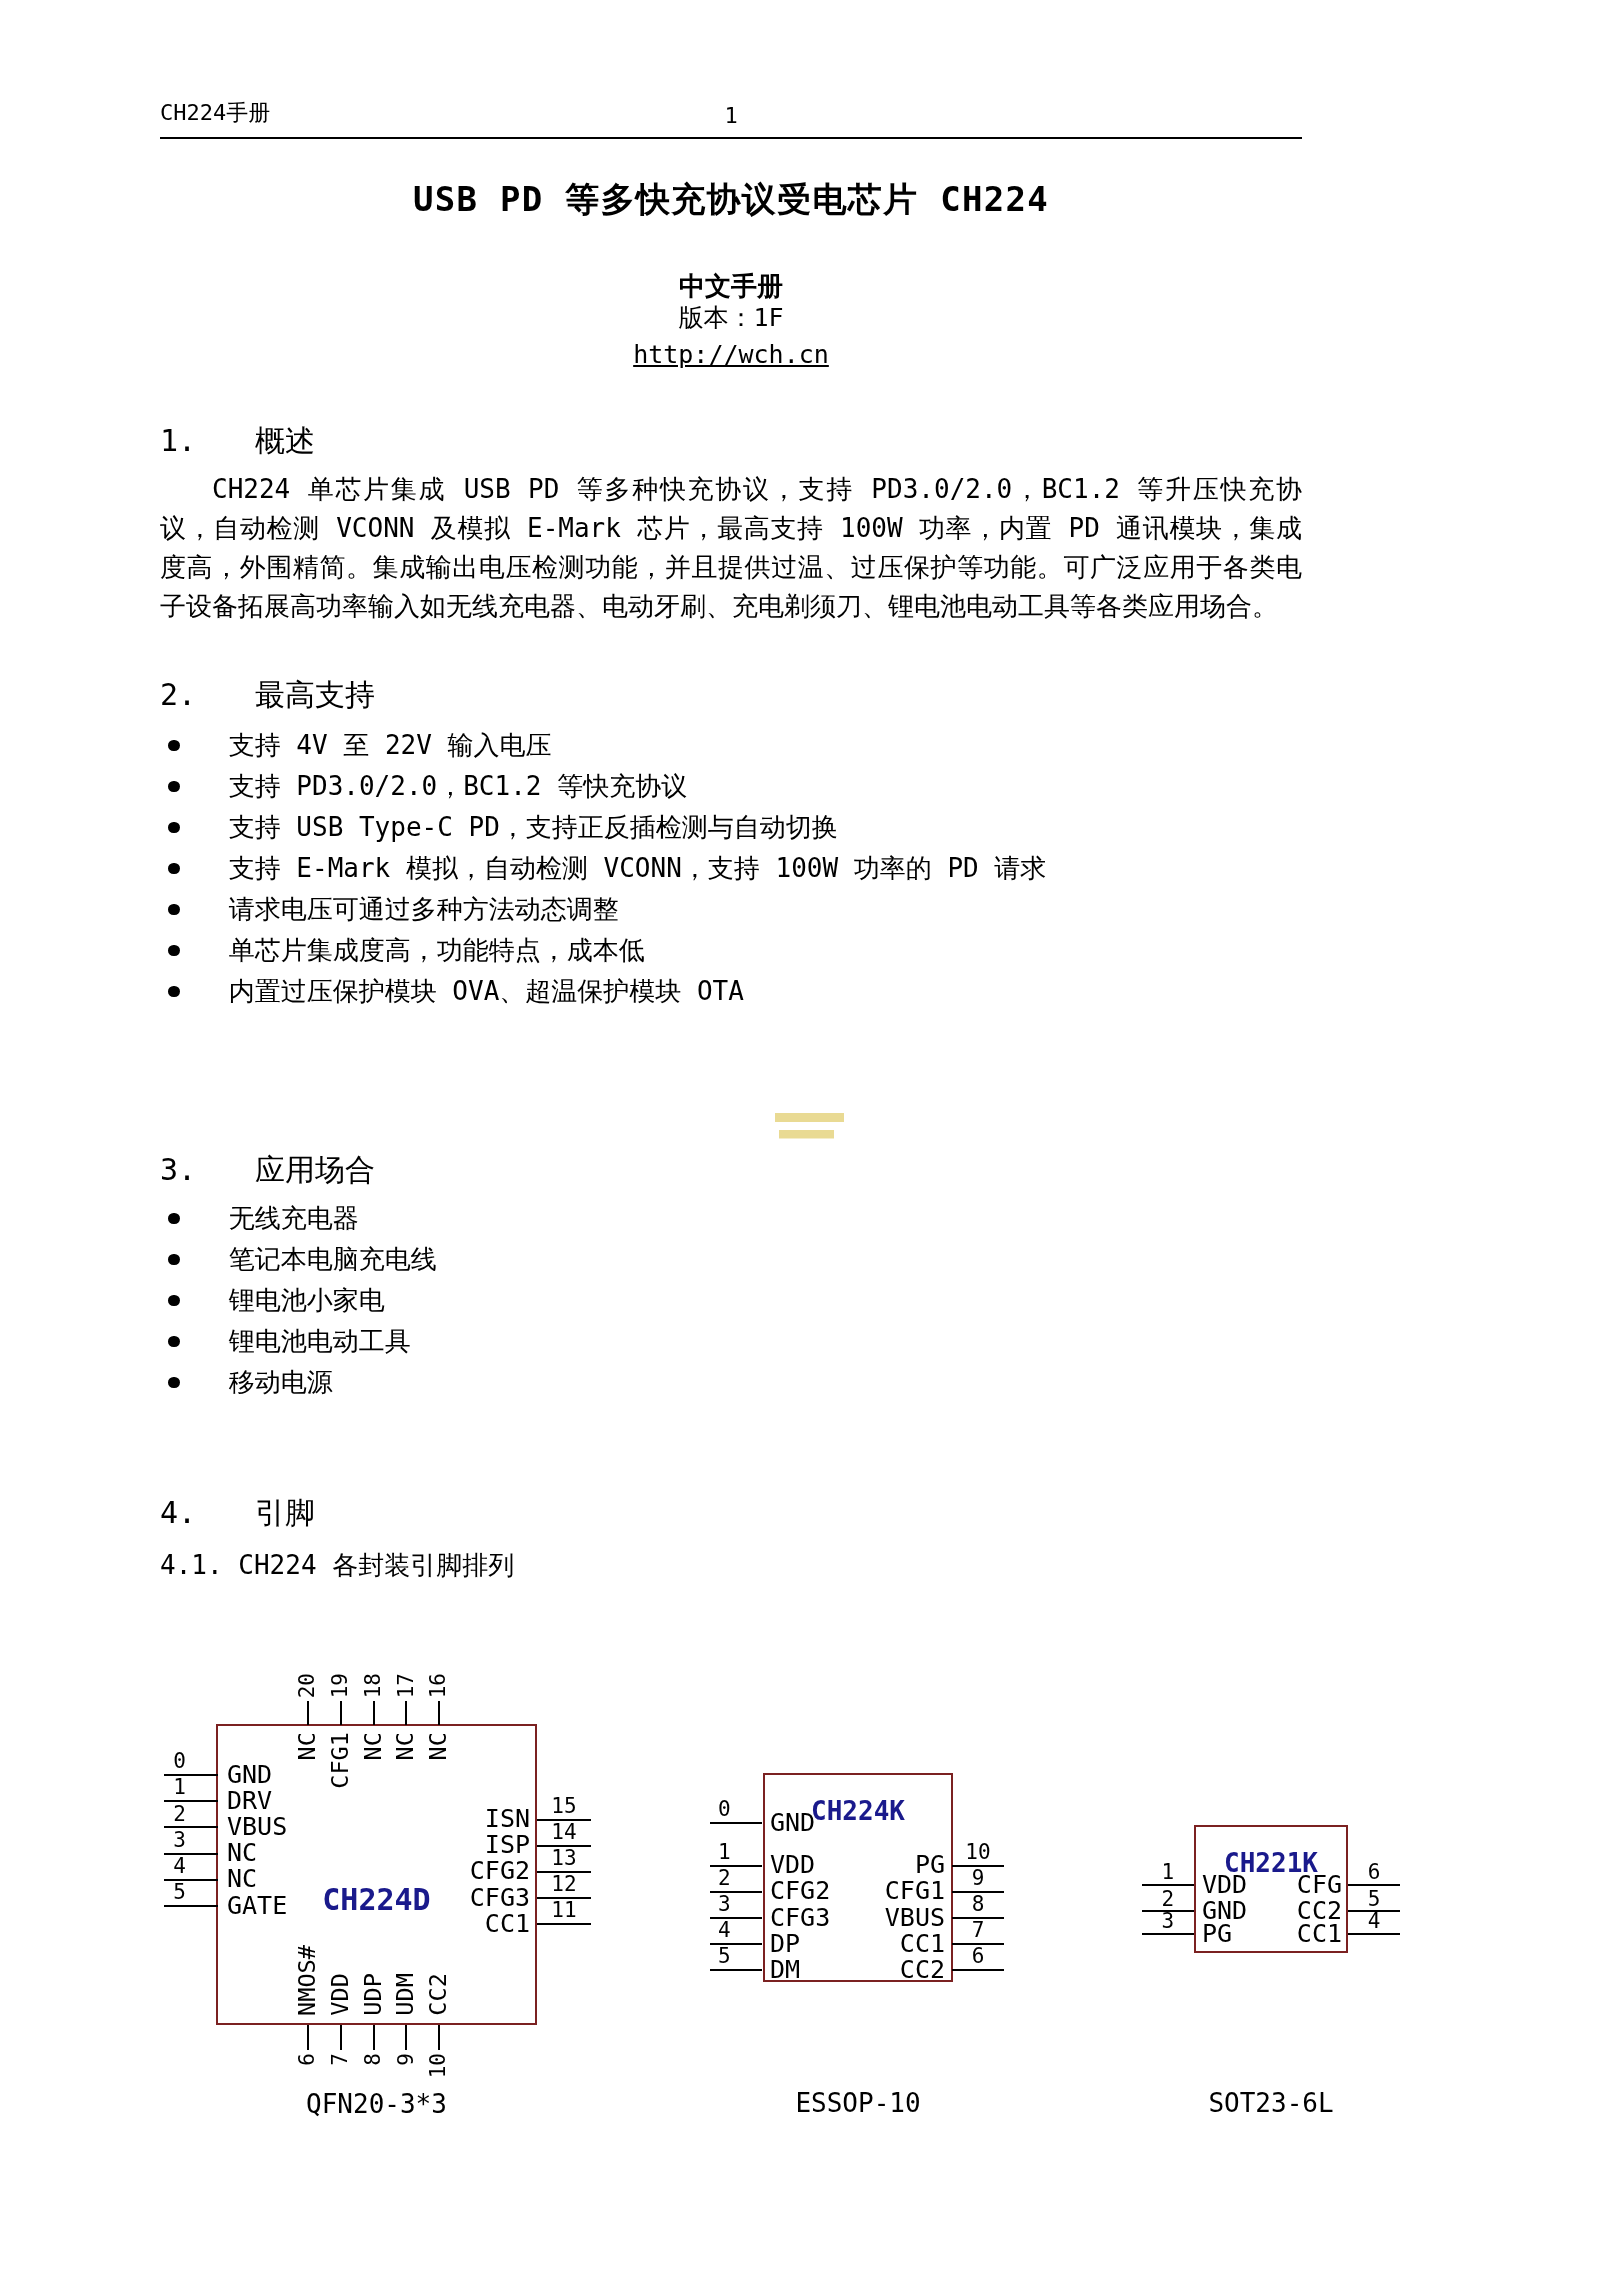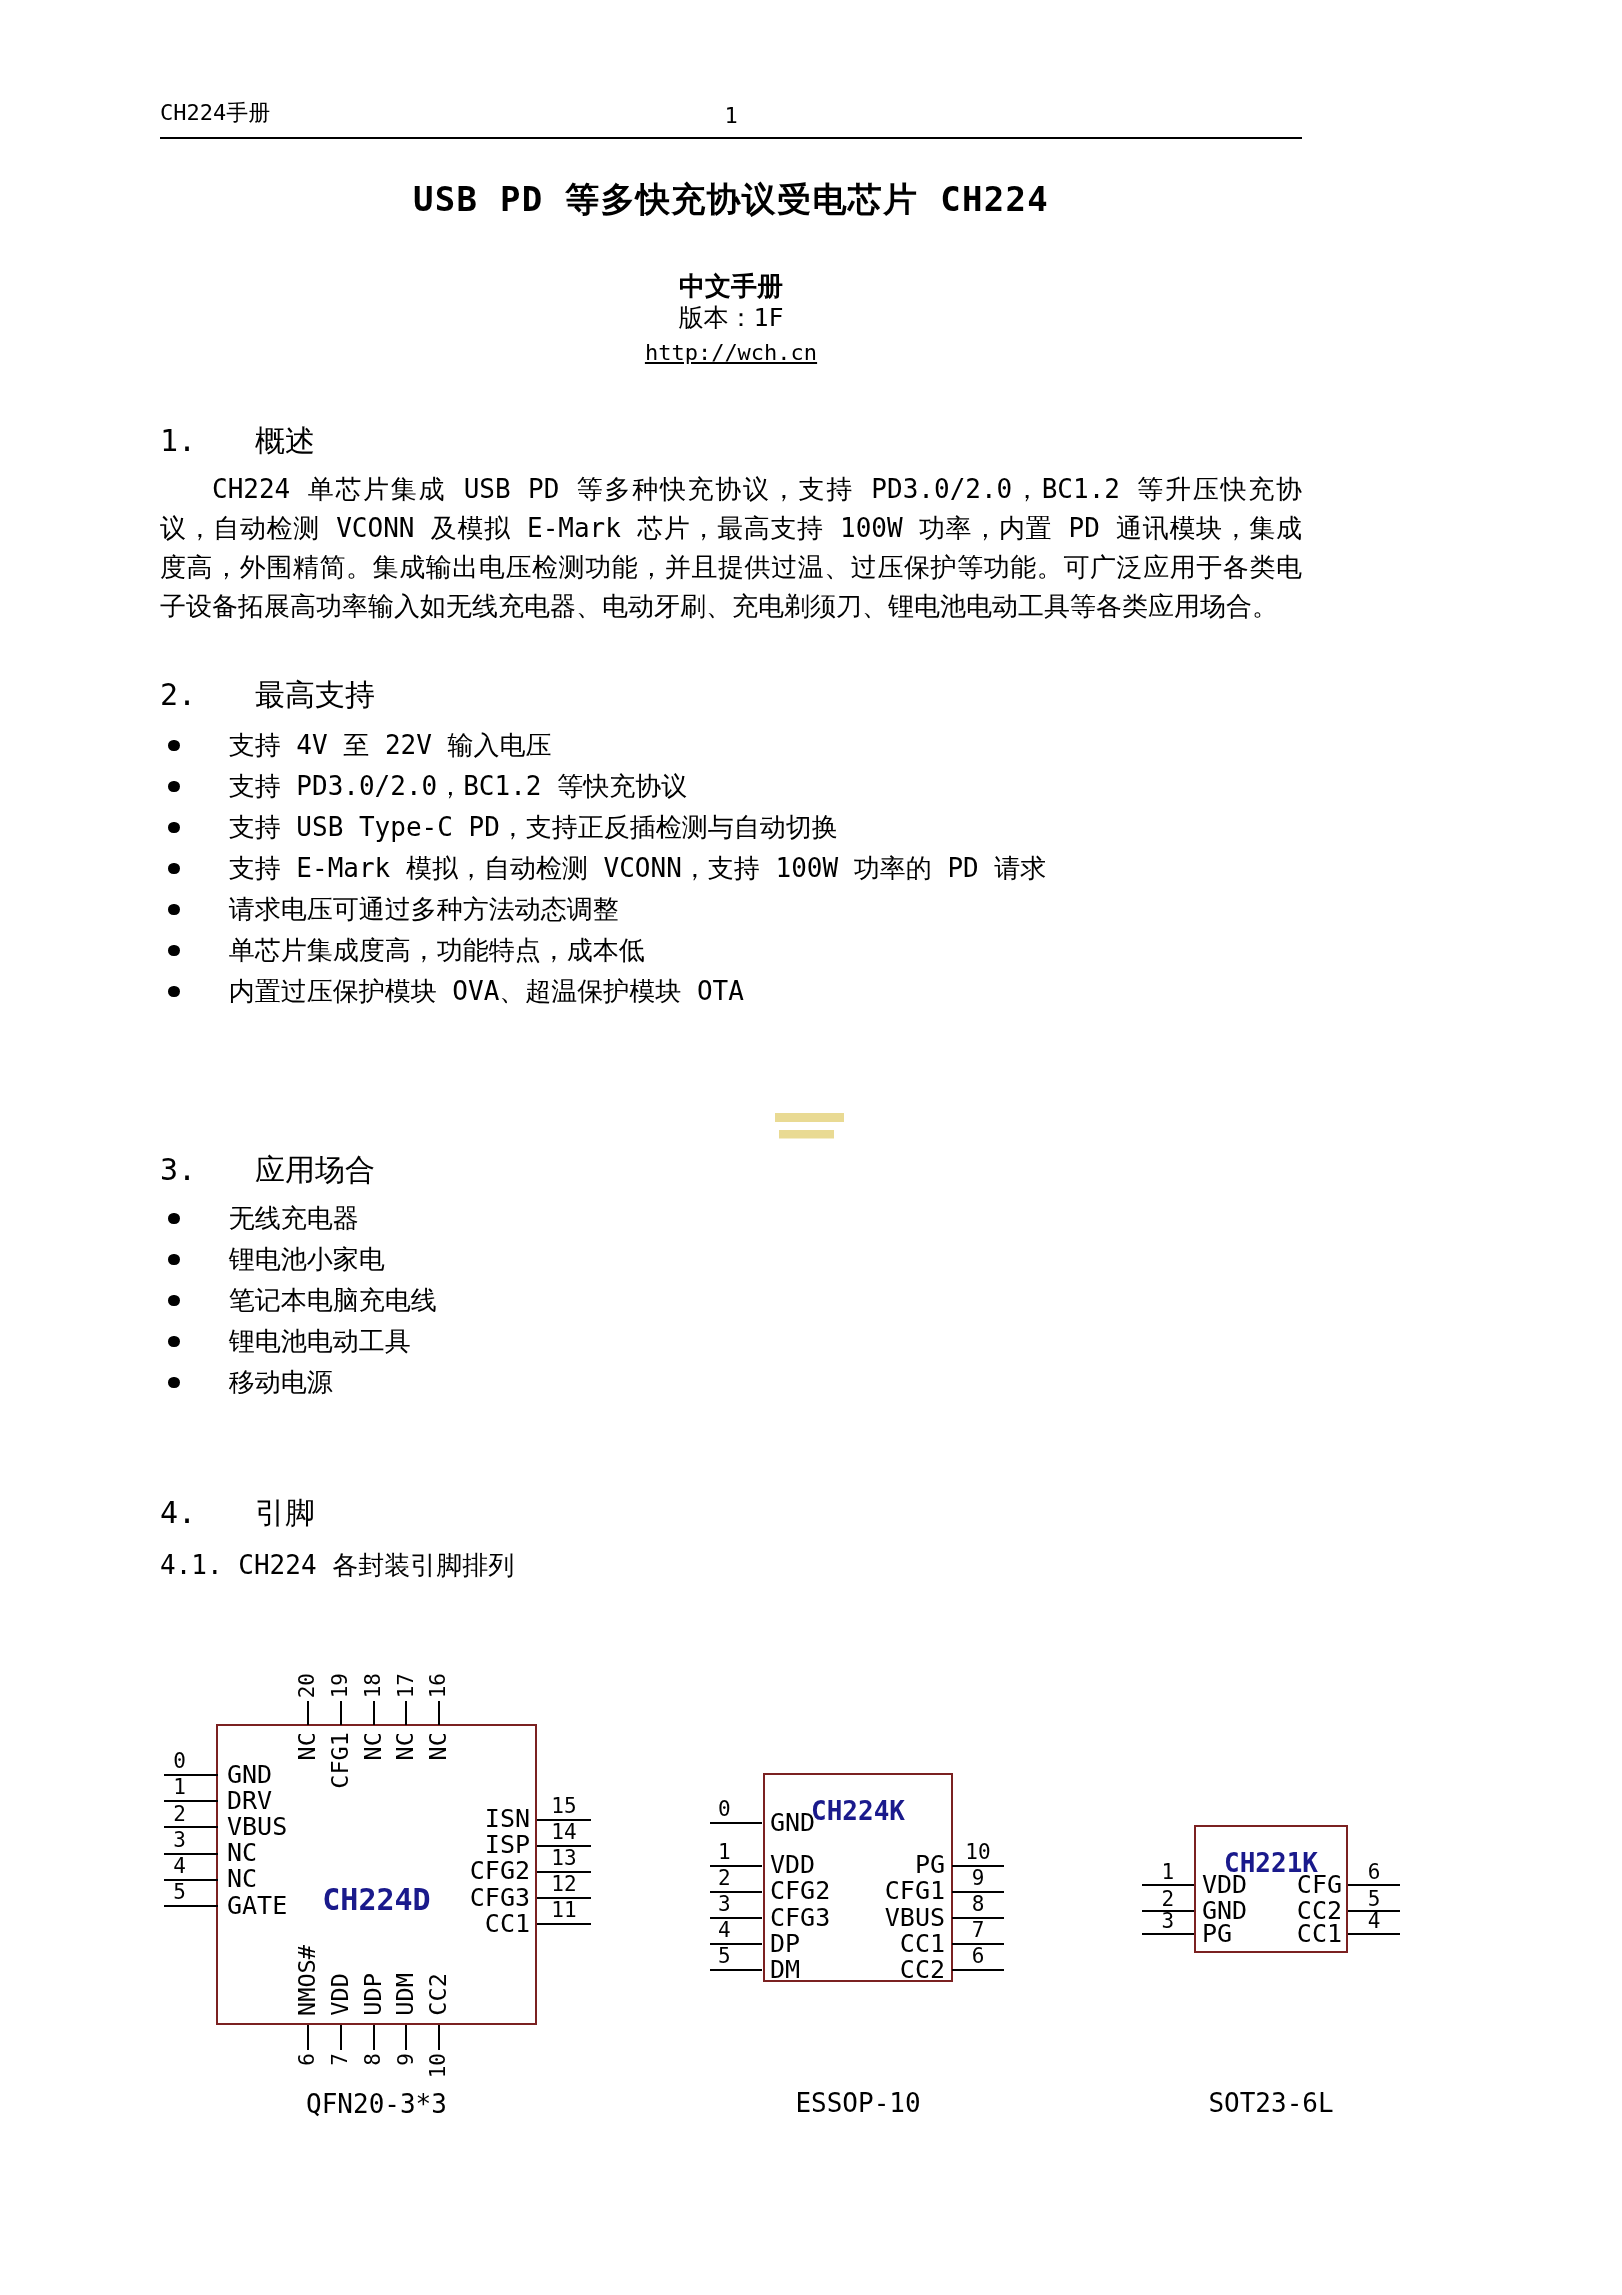--- a/index.html
+++ b/index.html
@@ -19,21 +19,21 @@
   }
   .header .h-left { flex:1; text-align:left; }
   .header .h-center { flex:1; text-align:center; }
   .header .h-right { flex:1; }
 
   .doc-title { position:absolute; left:160px; top:177px; width:1142px; text-align:center;
                font-size:34px; font-weight:bold; letter-spacing:1.3px; }
   .doc-subtitle { position:absolute; left:160px; top:260px; width:1142px; text-align:center;
                   font-size:26px; font-weight:bold;margin-top:9px; }
   .doc-version { position:absolute; left:160px; top:301px; width:1142px; text-align:center; font-size:25px; }
-  .doc-link-row { position:absolute; left:160px; top:340px; width:1142px; text-align:center; font-size:22px; }
+  .doc-link-row { position:absolute; left:160px; top:340px; width:1142px; text-align:center; font-size:25px; }
   .doc-link-row a { color:#000; text-decoration:underline; }
 
   .h-sec { position:absolute; left:160px; font-size:30px; }
   .h-sec .h-num { display:inline-block; width:95px; }
   .h-sub { position:absolute; left:160px; font-size:26px; }
 
   .para { position:absolute; left:160px; top:470px; width:1142px;
           font-size:26px; line-height:39px; text-indent:52px; text-align:justify; }
 
   .list { position:absolute; left:160px; width:1142px; }
@@ -124,25 +124,25 @@
   <div class="h-sec" style="top:1150px">
     <span class="h-num">3.</span><span>应用场合</span>
   </div>
   <div class="list" style="top:1198px">
     <div class="li">
         <span class="bullet"></span>
         <span class="li-text">无线充电器</span>
       </div>
     <div class="li">
         <span class="bullet"></span>
+        <span class="li-text">笔记本电脑充电线</span>
+      </div>
+    <div class="li">
+        <span class="bullet"></span>
         <span class="li-text">锂电池小家电</span>
-      </div>
-    <div class="li">
-        <span class="bullet"></span>
-        <span class="li-text">笔记本电脑充电线</span>
       </div>
     <div class="li">
         <span class="bullet"></span>
         <span class="li-text">锂电池电动工具</span>
       </div>
     <div class="li">
         <span class="bullet"></span>
         <span class="li-text">移动电源</span>
       </div>
   </div>

